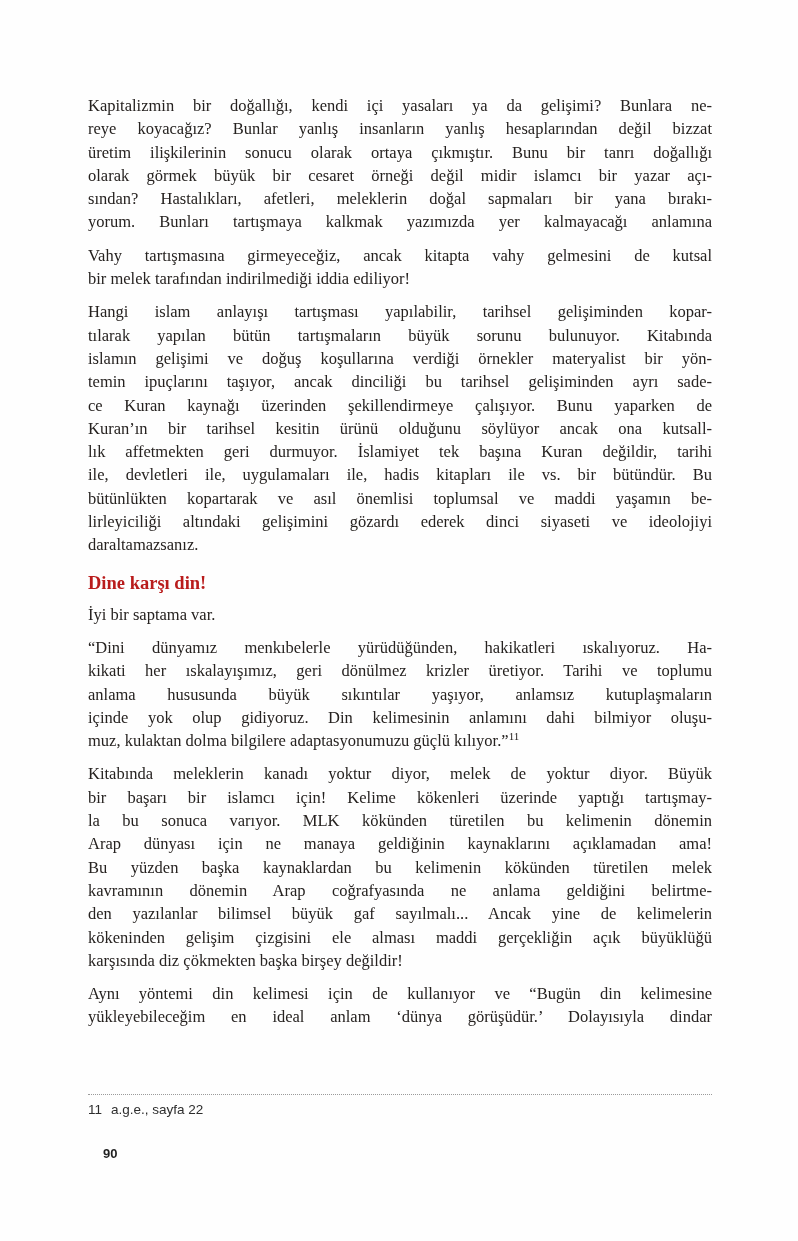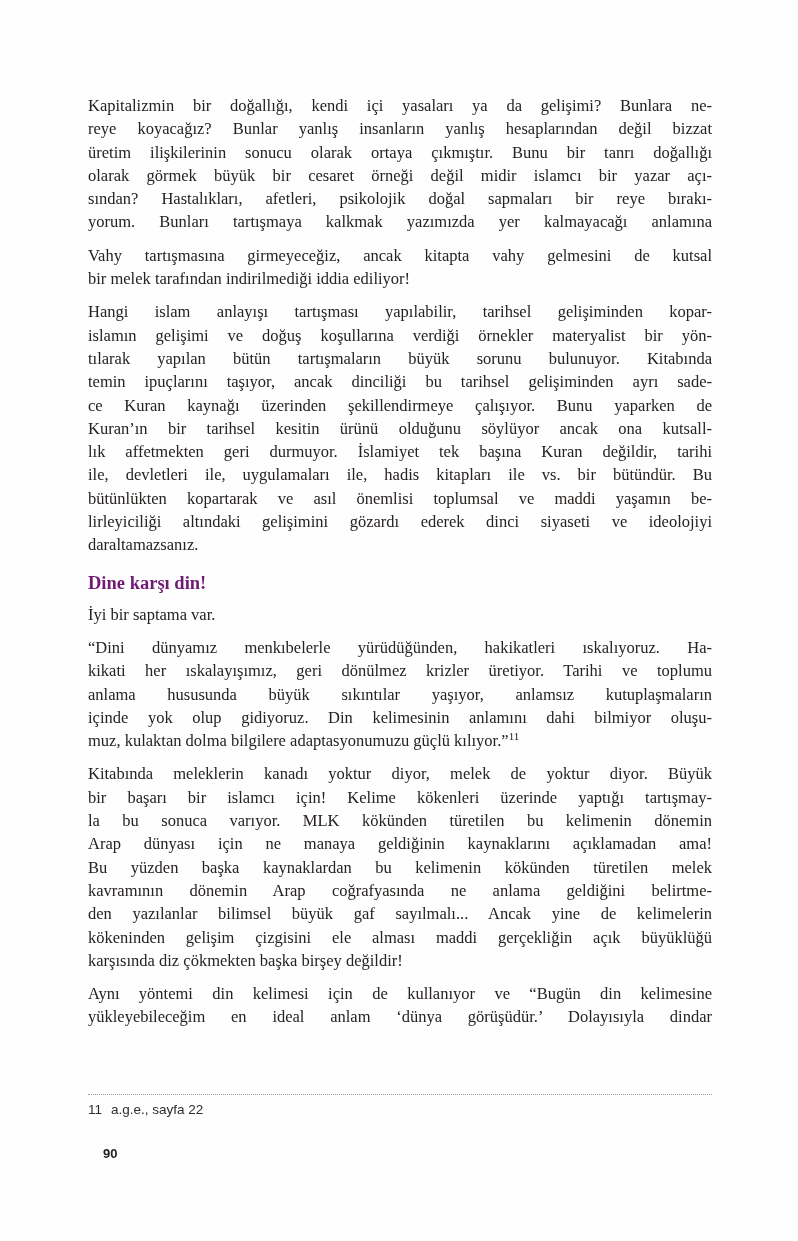--- a/index.html
+++ b/index.html
@@ -38,21 +38,21 @@
   }
   .line.last {
     text-align-last: left;
   }
   .heading {
     font-family: "Liberation Serif", serif;
     font-size: 18.5px;
     font-weight: bold;
     margin: 14px 0 7px 0;
     line-height: 25px;
-    color: #701a75;
+    color: #b91c1c;
   }
   sup.fn-ref {
     font-size: 11px;
     line-height: 0;
     vertical-align: super;
   }
   .footnote {
     position: absolute;
     left: 88px;
     top: 1094px;
@@ -79,31 +79,31 @@
 </head>
 <body>
 
 <div class="page">
   <div class="text-block">
       <div class="para">
         <div class="line">Kapitalizmin bir doğallığı, kendi içi yasaları ya da gelişimi? Bunlara ne-</div>
         <div class="line">reye koyacağız? Bunlar yanlış insanların yanlış hesaplarından değil bizzat</div>
         <div class="line">üretim ilişkilerinin sonucu olarak ortaya çıkmıştır. Bunu bir tanrı doğallığı</div>
         <div class="line">olarak görmek büyük bir cesaret örneği değil midir islamcı bir yazar açı-</div>
-        <div class="line">sından? Hastalıkları, afetleri, psikolojik doğal sapmaları bir reye bırakı-</div>
+        <div class="line">sından? Hastalıkları, afetleri, meleklerin doğal sapmaları bir yana bırakı-</div>
         <div class="line">yorum. Bunları tartışmaya kalkmak yazımızda yer kalmayacağı anlamına</div>
       </div>
       <div class="para">
         <div class="line">Vahy tartışmasına girmeyeceğiz, ancak kitapta vahy gelmesini de kutsal</div>
         <div class="line last">bir melek tarafından indirilmediği iddia ediliyor!</div>
       </div>
       <div class="para">
         <div class="line">Hangi islam anlayışı tartışması yapılabilir, tarihsel gelişiminden kopar-</div>
+        <div class="line">tılarak yapılan bütün tartışmaların büyük sorunu bulunuyor. Kitabında</div>
         <div class="line">islamın gelişimi ve doğuş koşullarına verdiği örnekler materyalist bir yön-</div>
-        <div class="line">tılarak yapılan bütün tartışmaların büyük sorunu bulunuyor. Kitabında</div>
         <div class="line">temin ipuçlarını taşıyor, ancak dinciliği bu tarihsel gelişiminden ayrı sade-</div>
         <div class="line">ce Kuran kaynağı üzerinden şekillendirmeye çalışıyor. Bunu yaparken de</div>
         <div class="line">Kuran’ın bir tarihsel kesitin ürünü olduğunu söylüyor ancak ona kutsall-</div>
         <div class="line">lık affetmekten geri durmuyor.  İslamiyet tek başına Kuran değildir, tarihi</div>
         <div class="line">ile, devletleri ile, uygulamaları ile, hadis kitapları ile vs. bir bütündür. Bu</div>
         <div class="line">bütünlükten kopartarak ve asıl önemlisi toplumsal ve maddi yaşamın be-</div>
         <div class="line">lirleyiciliği altındaki gelişimini gözardı ederek dinci siyaseti ve ideolojiyi</div>
         <div class="line last">daraltamazsanız.</div>
       </div>
       <h2 class="heading">Dine karşı din!</h2>

